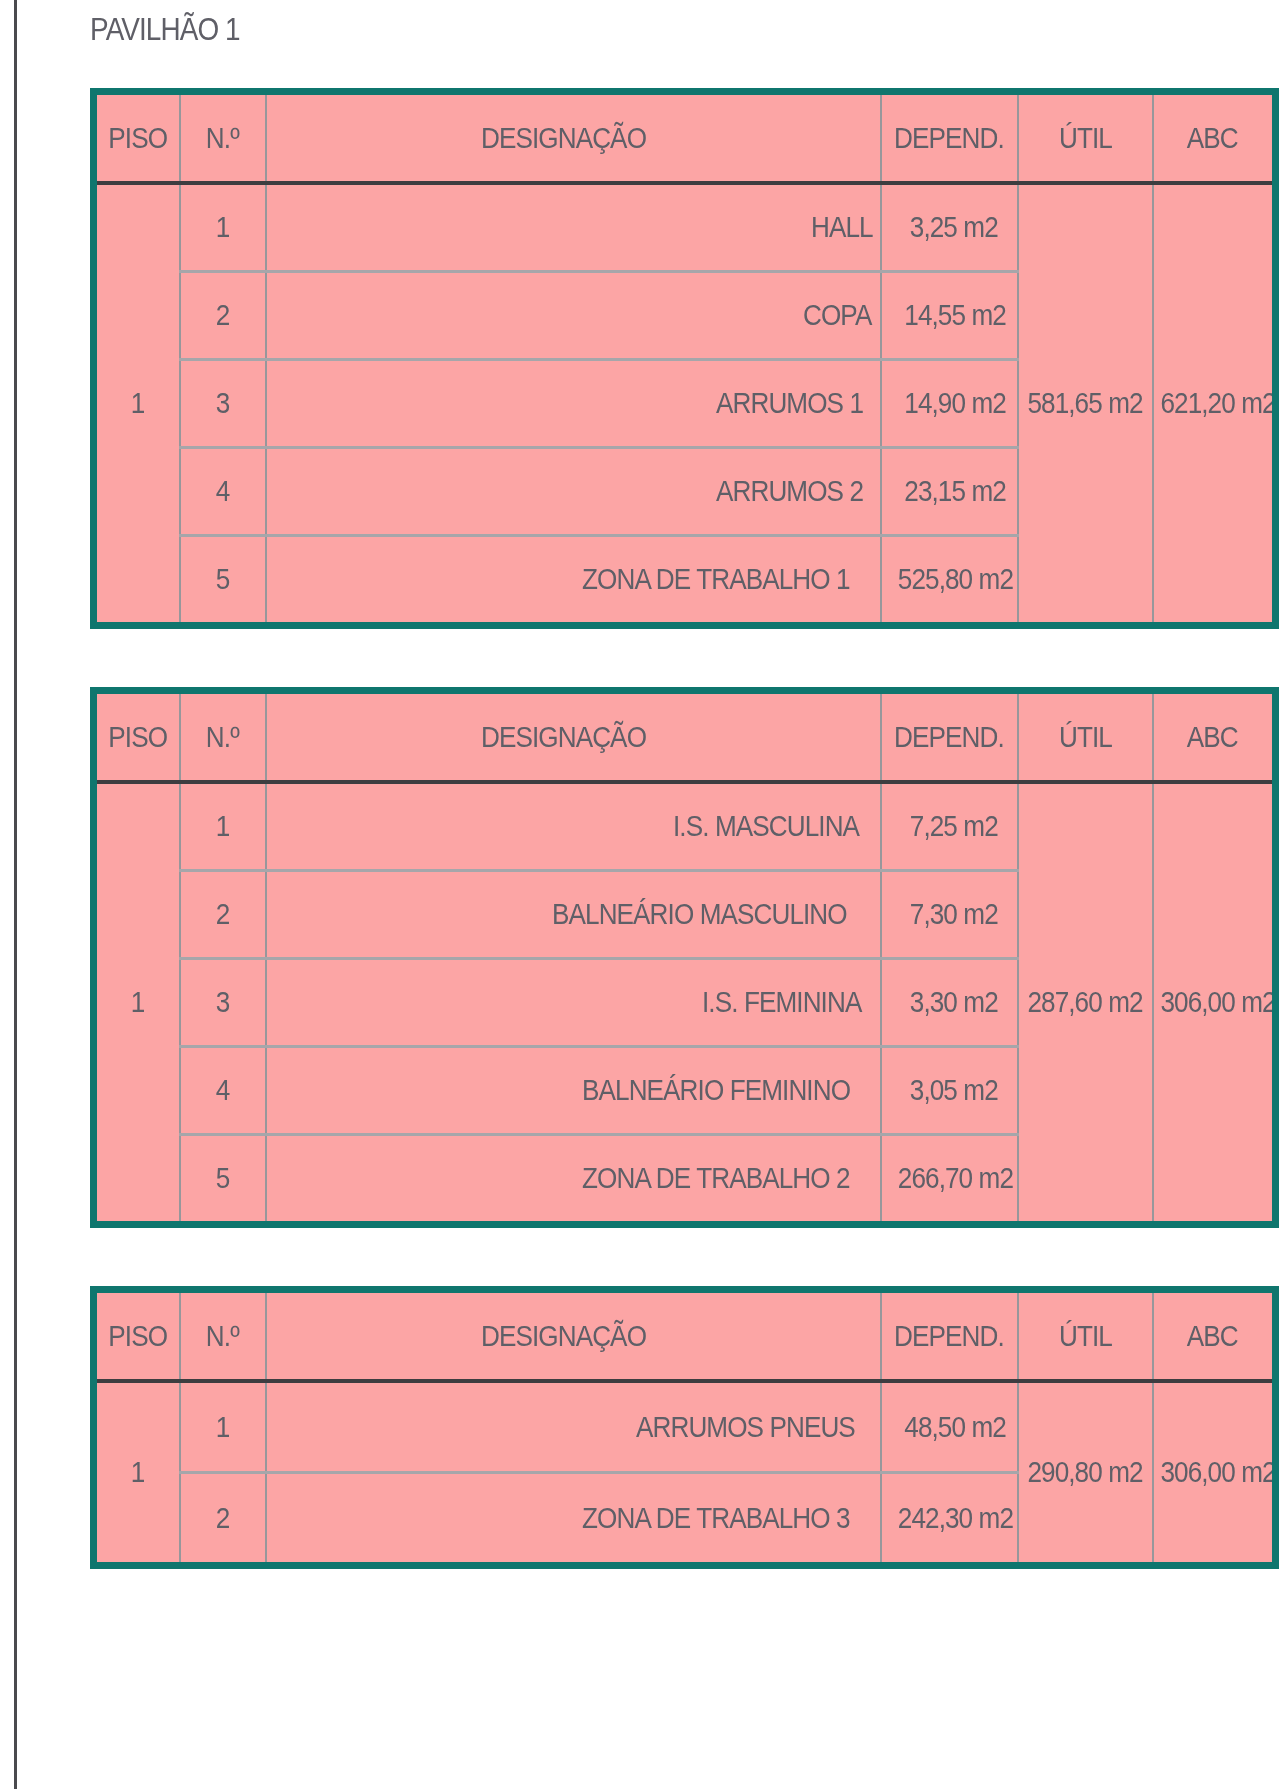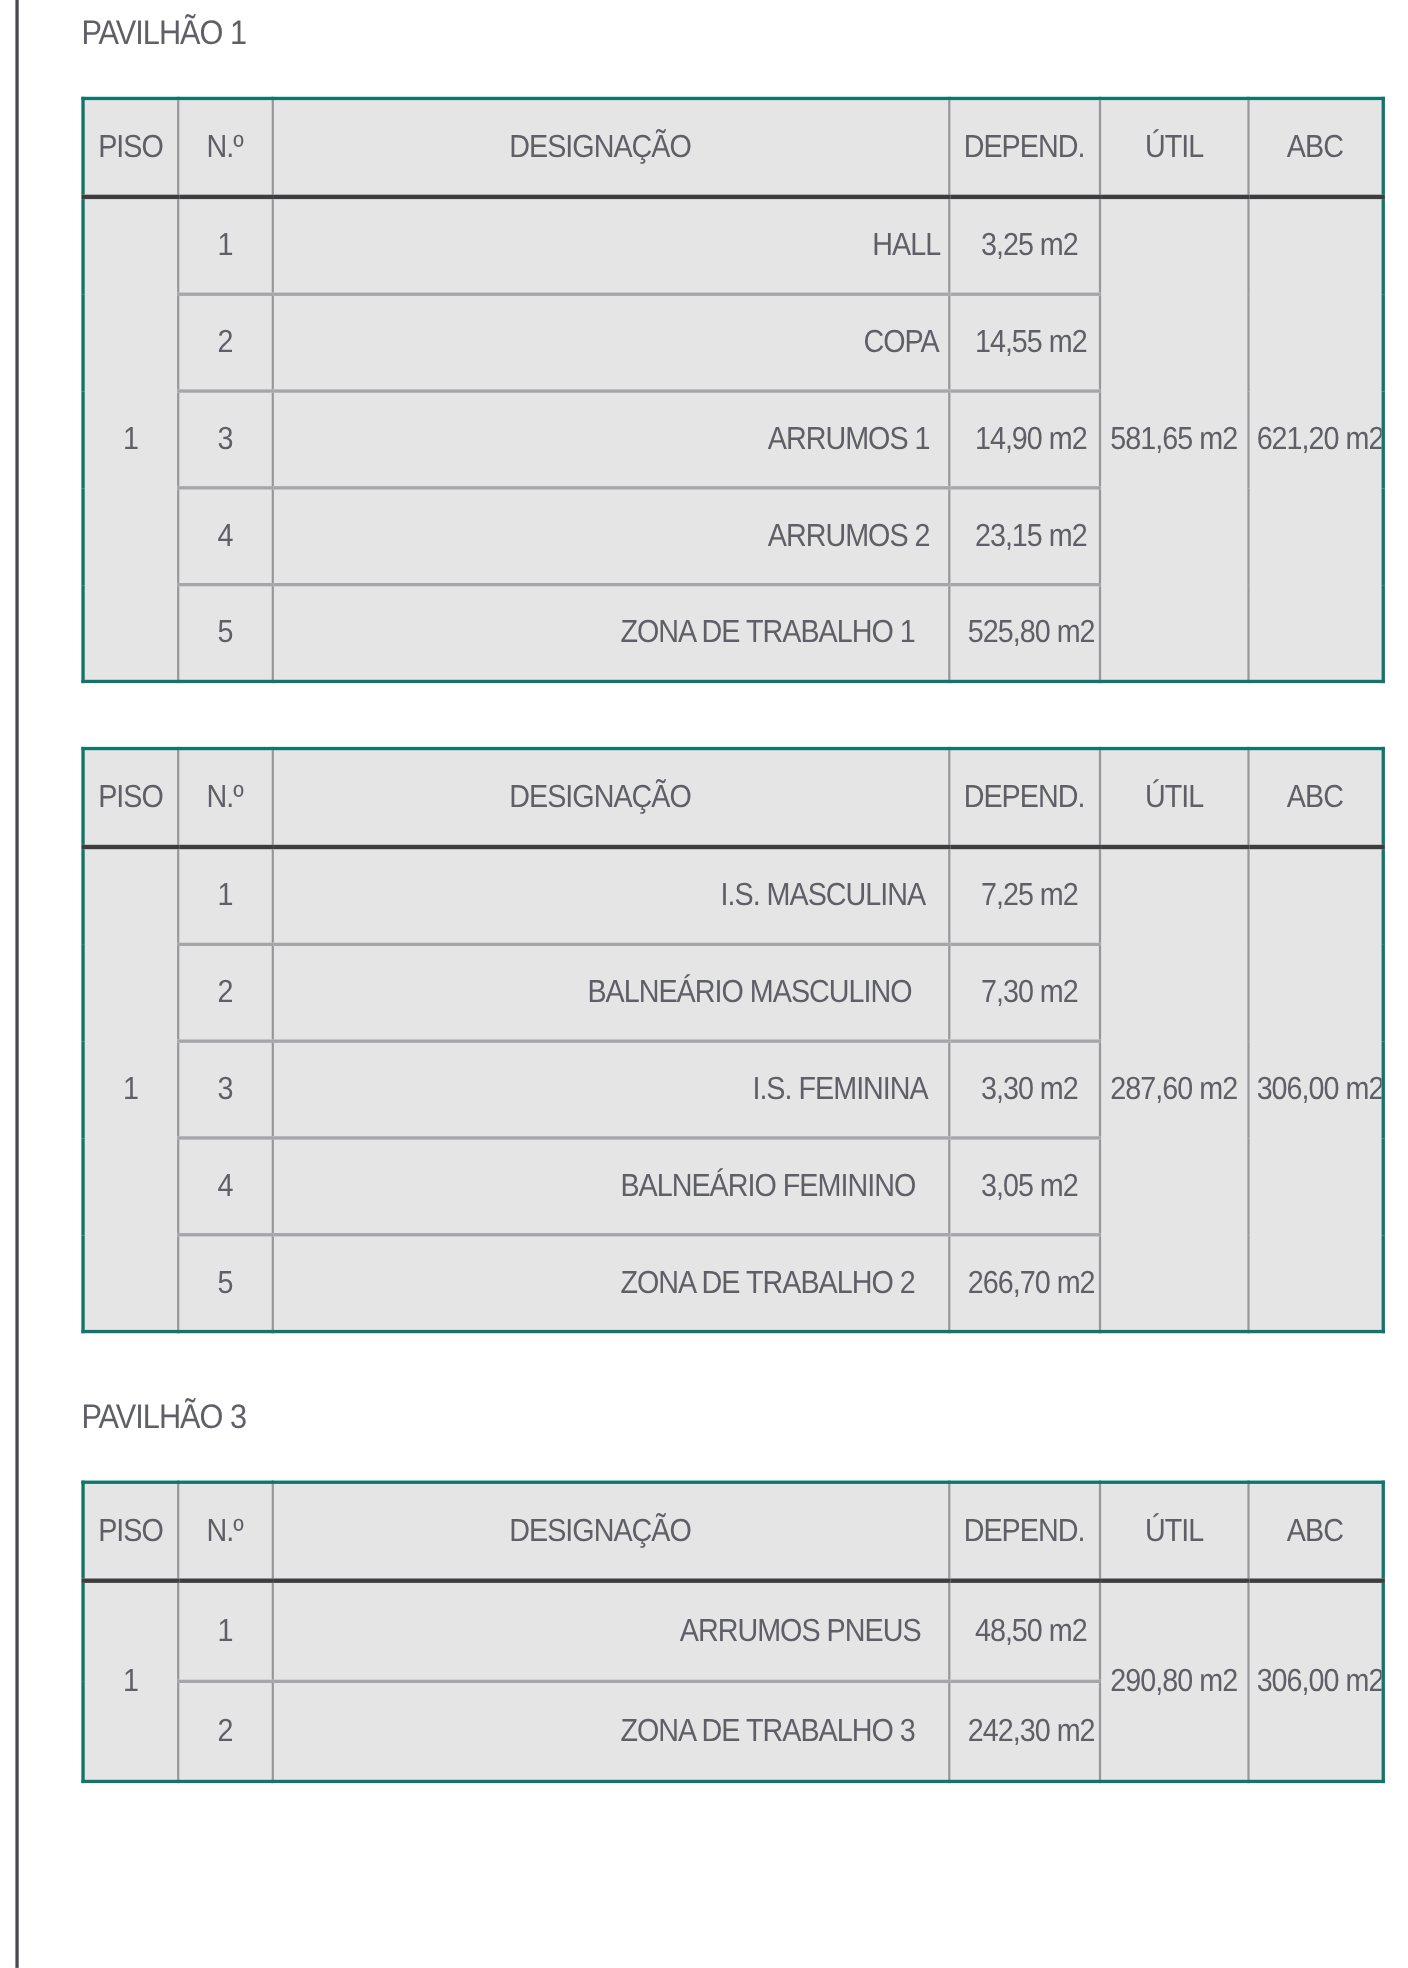--- a/index.html
+++ b/index.html
@@ -5,28 +5,28 @@
   html,body{margin:0;padding:0;}
   body{
     width:1280px;height:1789px;position:relative;background:#ffffff;
     font-family:"Liberation Sans",sans-serif;color:#5f5f67;
     overflow:hidden;
   }
   .frame-line{
     position:absolute;left:14px;top:0;width:3px;height:1789px;
     background:#4a4a4e;
   }
-  .content{position:absolute;left:74px;top:12px;width:1182px;}
+  .content{position:absolute;left:90px;top:12px;width:1182px;}
   .pav-title{
     font-size:31px;font-weight:400;letter-spacing:-1px;
     margin:0 0 40px 0;height:36px;line-height:36px;color:#5f5f67;
   }
   table.areas{
     border-collapse:collapse;table-layout:fixed;width:1182px;
-    margin:0 0 58px 0;border:3px solid #0f766e;background:#e5e5e5;
+    margin:0 0 58px 0;border:7px solid #0f766e;background:#fca5a5;
   }
   .areas th{
     height:86px;font-size:29px;font-weight:400;letter-spacing:-1px;
     text-align:center;vertical-align:middle;
     border-bottom:4px solid #3d3d40;color:#5f5f67;
     overflow:hidden;white-space:nowrap;padding:0;
   }
   .areas td{
     height:85px;font-size:29px;font-weight:400;letter-spacing:-1px;
     vertical-align:middle;color:#5f5f67;
@@ -154,21 +154,20 @@
         <tr class="sep">
           <td class="vd rsep cell-num"><span class="t">5</span></td>
           <td class="vd rsep cell-desig"><span class="t">ZONA DE TRABALHO 2</span></td>
           <td class="vd rsep cell-dep"><span class="t">266,70 m2</span></td>
         </tr>
       </tbody>
     </table>
   </section>
 
   <section>
-    <h2 class="pav-title"><span class="t">PAVILHÃO 3</span></h2>
     <table class="areas tall">
       <colgroup>
           <col style="width:86px">
           <col style="width:86px">
           <col style="width:615px">
           <col style="width:137px">
           <col style="width:135px">
           <col style="width:123px">
         </colgroup>
       <thead>

